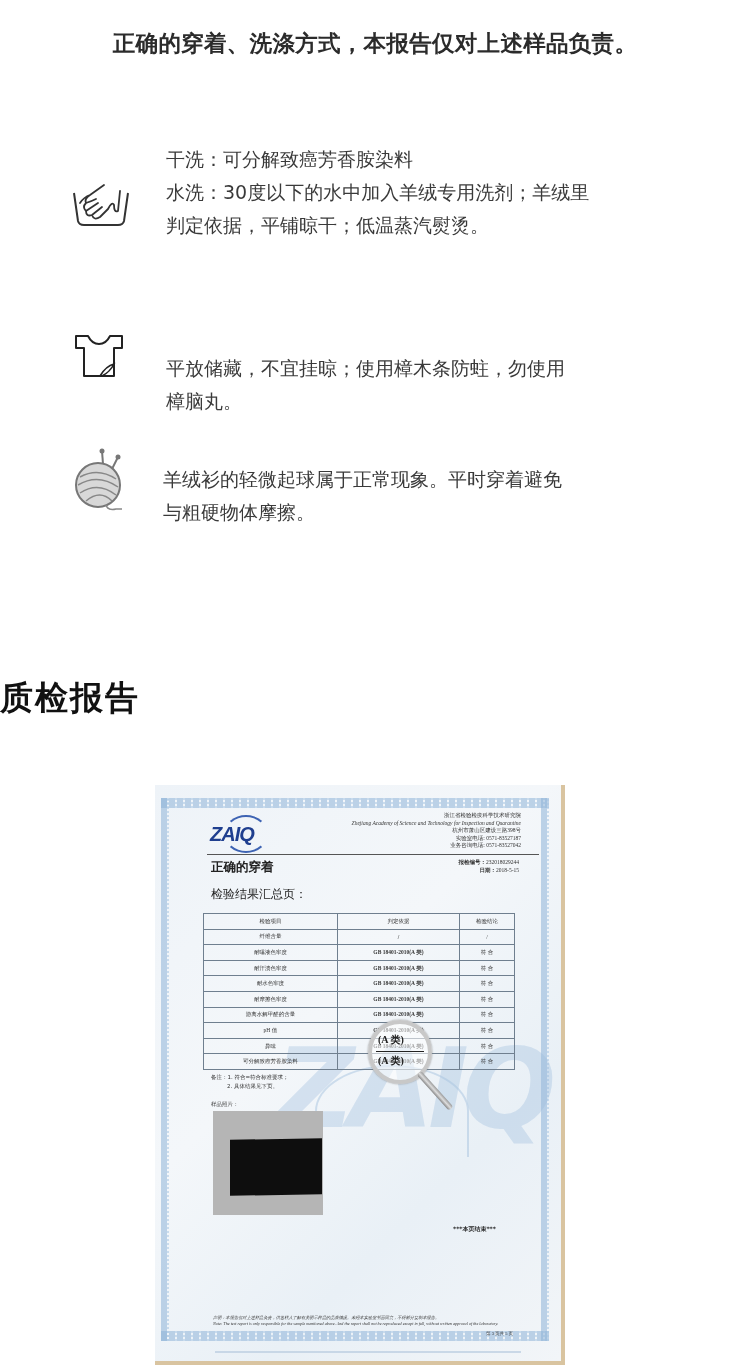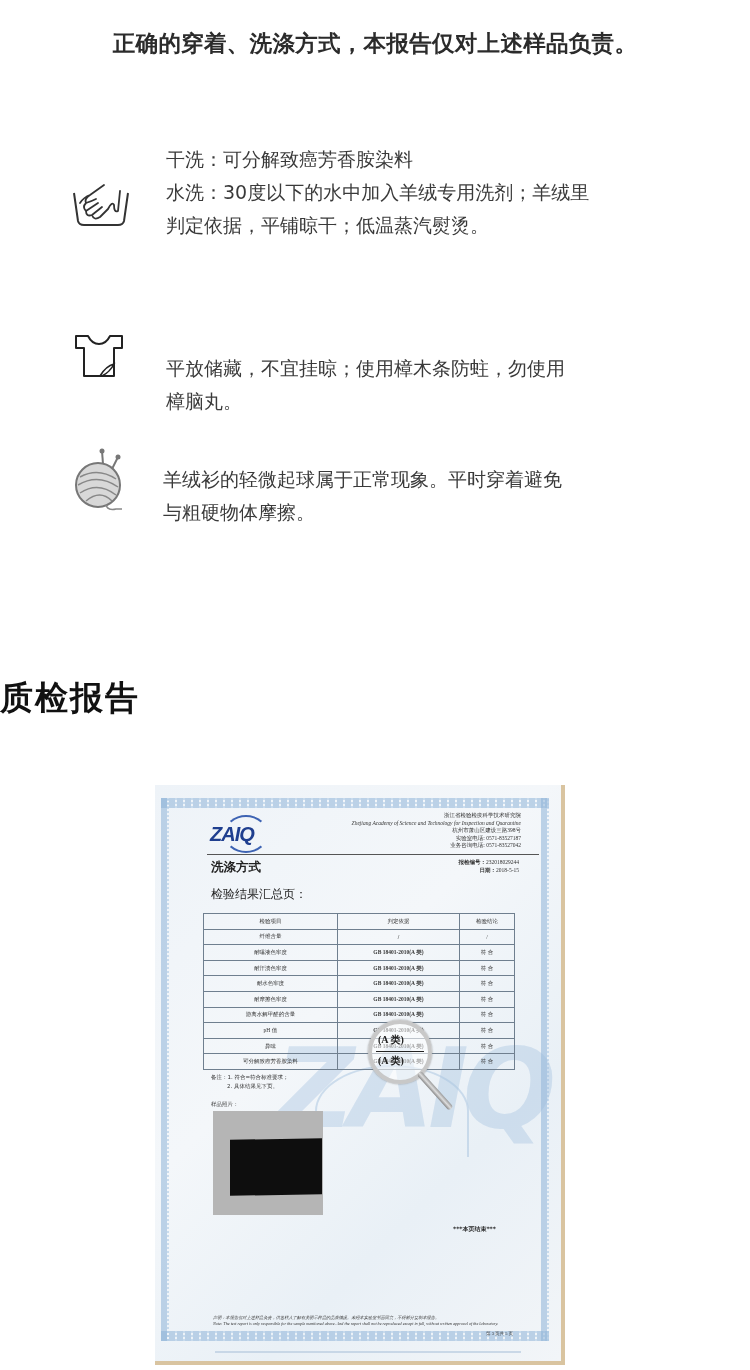--- a/index.html
+++ b/index.html
@@ -140,21 +140,21 @@
 
   <div class="org">
     <div class="org-line">浙江省检验检疫科学技术研究院</div>
     <div class="org-line" style="font-style:italic;">Zhejiang Academy of Science and Technology for Inspection and Quarantine</div>
     <div class="org-line">杭州市萧山区建设三路398号</div>
     <div class="org-line">实验室电话: 0571-83527187</div>
     <div class="org-line">业务咨询电话: 0571-83527042</div>
   </div>
   <div class="header-rule"></div>
 
-  <div class="report-title">洗涤方式</div>
+  <div class="report-title">正确的穿着</div>
   <div class="report-meta">
     <div><b>报检编号：</b><span>232018029244</span></div>
     <div><b>日期：</b><span>2018-5-15</span></div>
   </div>
 
   <div class="summary-label">检验结果汇总页：</div>
 
   <table class="results">
     <thead>
       <tr>

